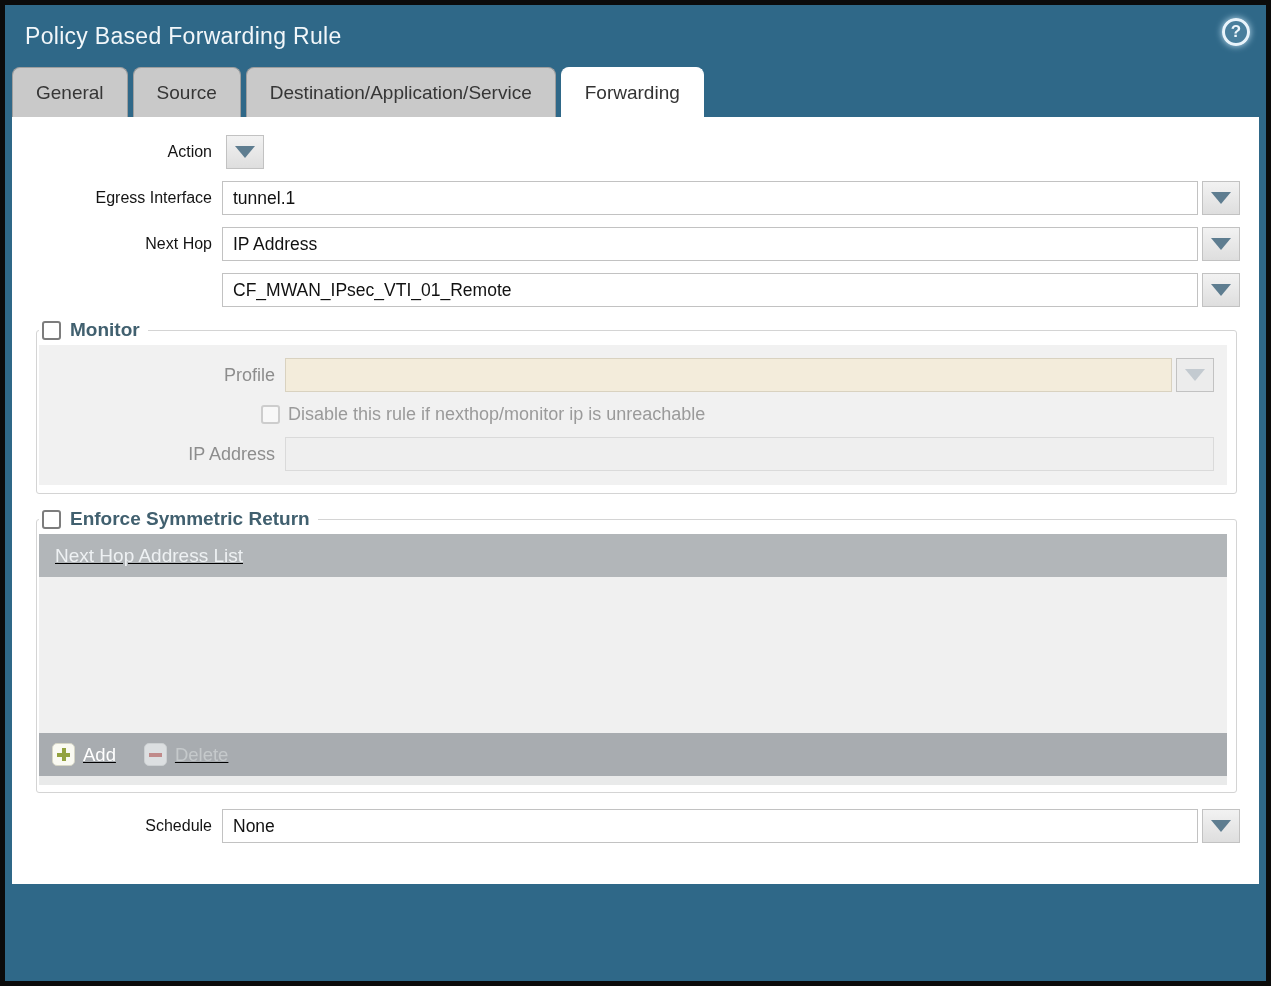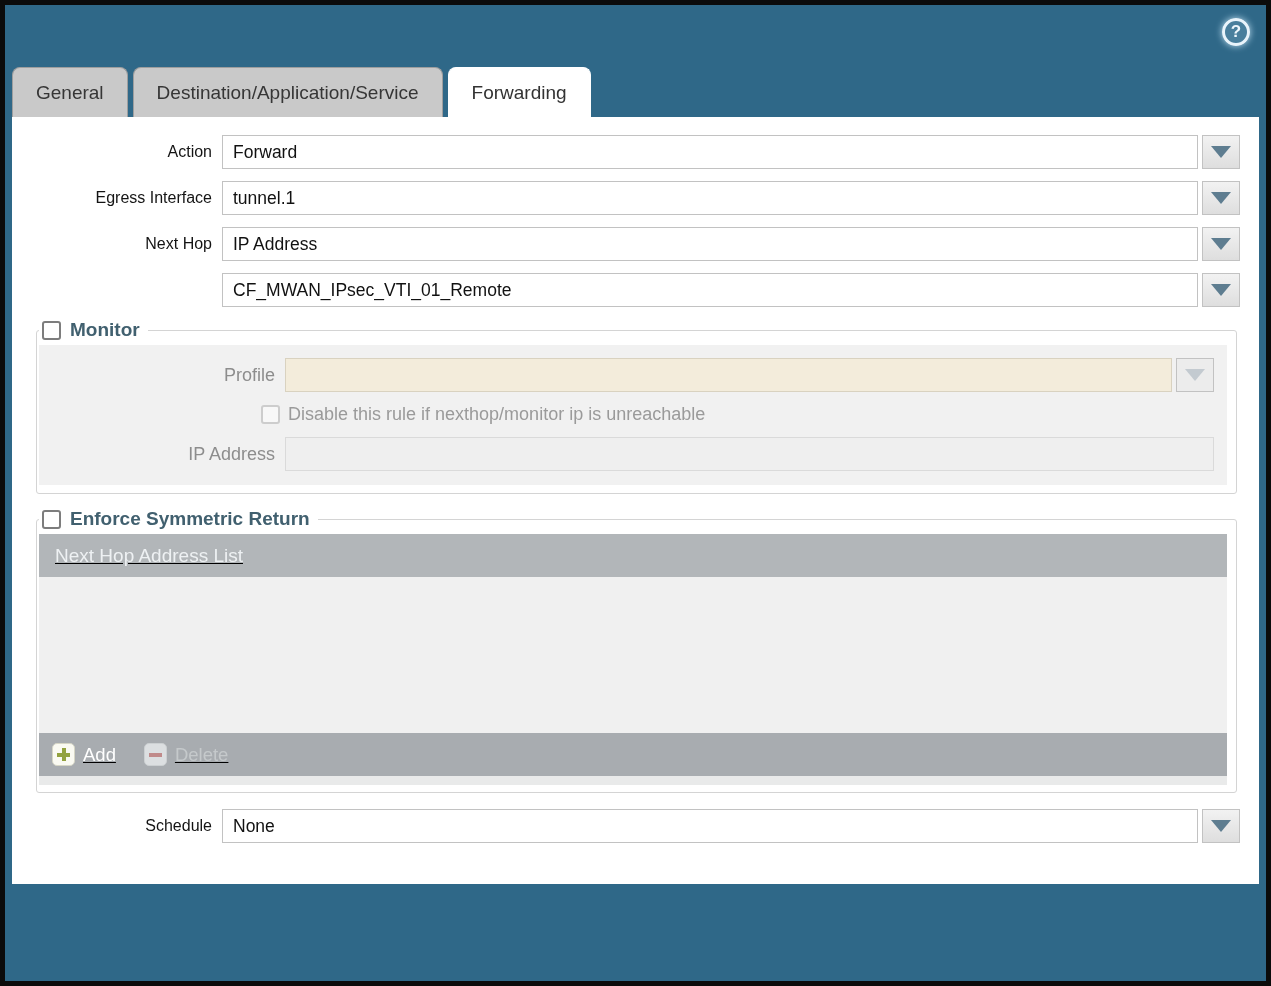--- a/index.html
+++ b/index.html
@@ -177,34 +177,35 @@
   }
   .btn-ok { background: #6ba2b7; }
   .btn-cancel { background: #cbcbcb; color: #1d1d1d; }
 </style>
 </head>
 <body>
 
 <div class="window">
 
   <div class="titlebar">
+    <div class="title">Policy Based Forwarding Rule</div>
     <div class="help-icon">?</div>
   </div>
 
   <div class="tabs">
     <div class="tab">General</div>
+    <div class="tab">Source</div>
     <div class="tab">Destination/Application/Service</div>
     <div class="tab active">Forwarding</div>
   </div>
 
   <div class="content">
 
     <div class="form-row">
       <div class="form-label">Action</div>
-      <div class="field">Forward</div>
       <div class="dd-btn">
         <div class="dd-arrow"></div>
       </div>
     </div>
 
     <div class="form-row">
       <div class="form-label">Egress Interface</div>
       <div class="field">tunnel.1</div>
       <div class="dd-btn">
         <div class="dd-arrow"></div>

